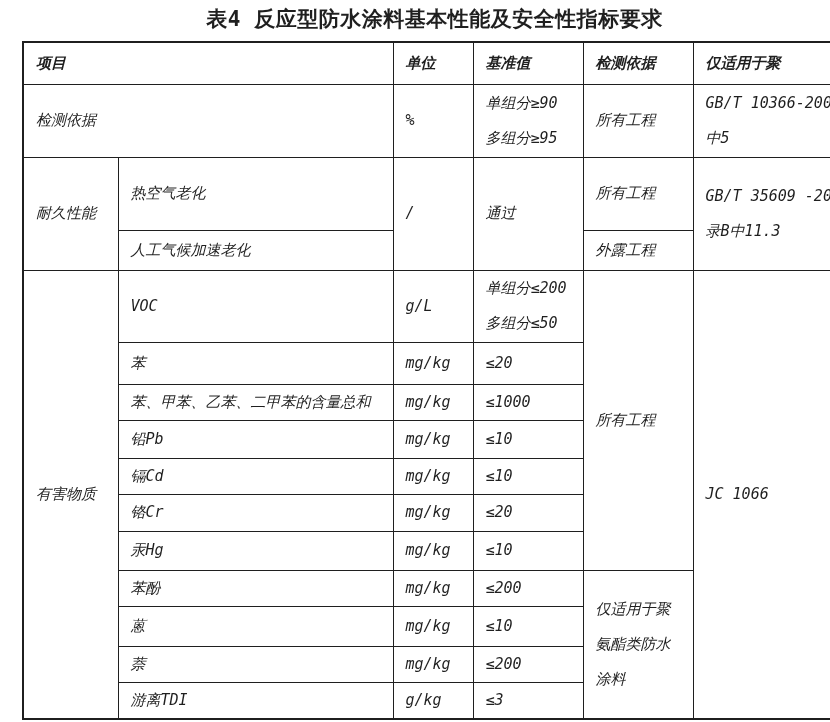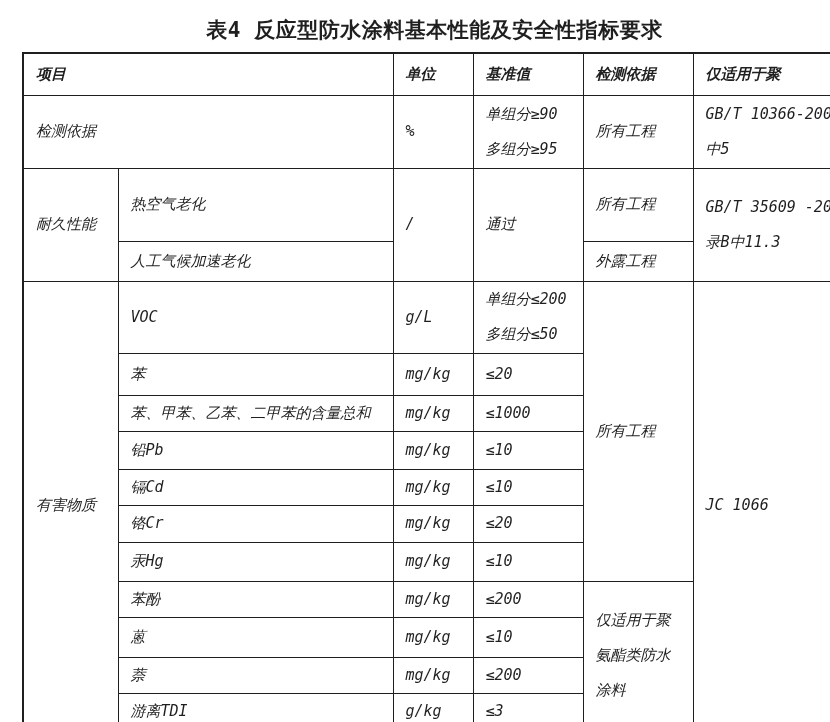--- a/index.html
+++ b/index.html
@@ -9,21 +9,21 @@
     color: #1f1f1f;
     font-family: "DejaVu Sans Mono", "Liberation Mono", monospace, sans-serif;
   }
   .page {
     width: 830px;
     height: 722px;
     background: #ffffff;
     overflow: hidden;
   }
   .doc-title {
-    margin-top: 16px;
+    margin-top: 5px;
     text-align: center;
     font-size: 21px;
     font-weight: 700;
     letter-spacing: 0.5px;
     white-space: pre;
     padding-left: 39px;
   }
   table.spec {
     border-collapse: collapse;
     table-layout: fixed;

